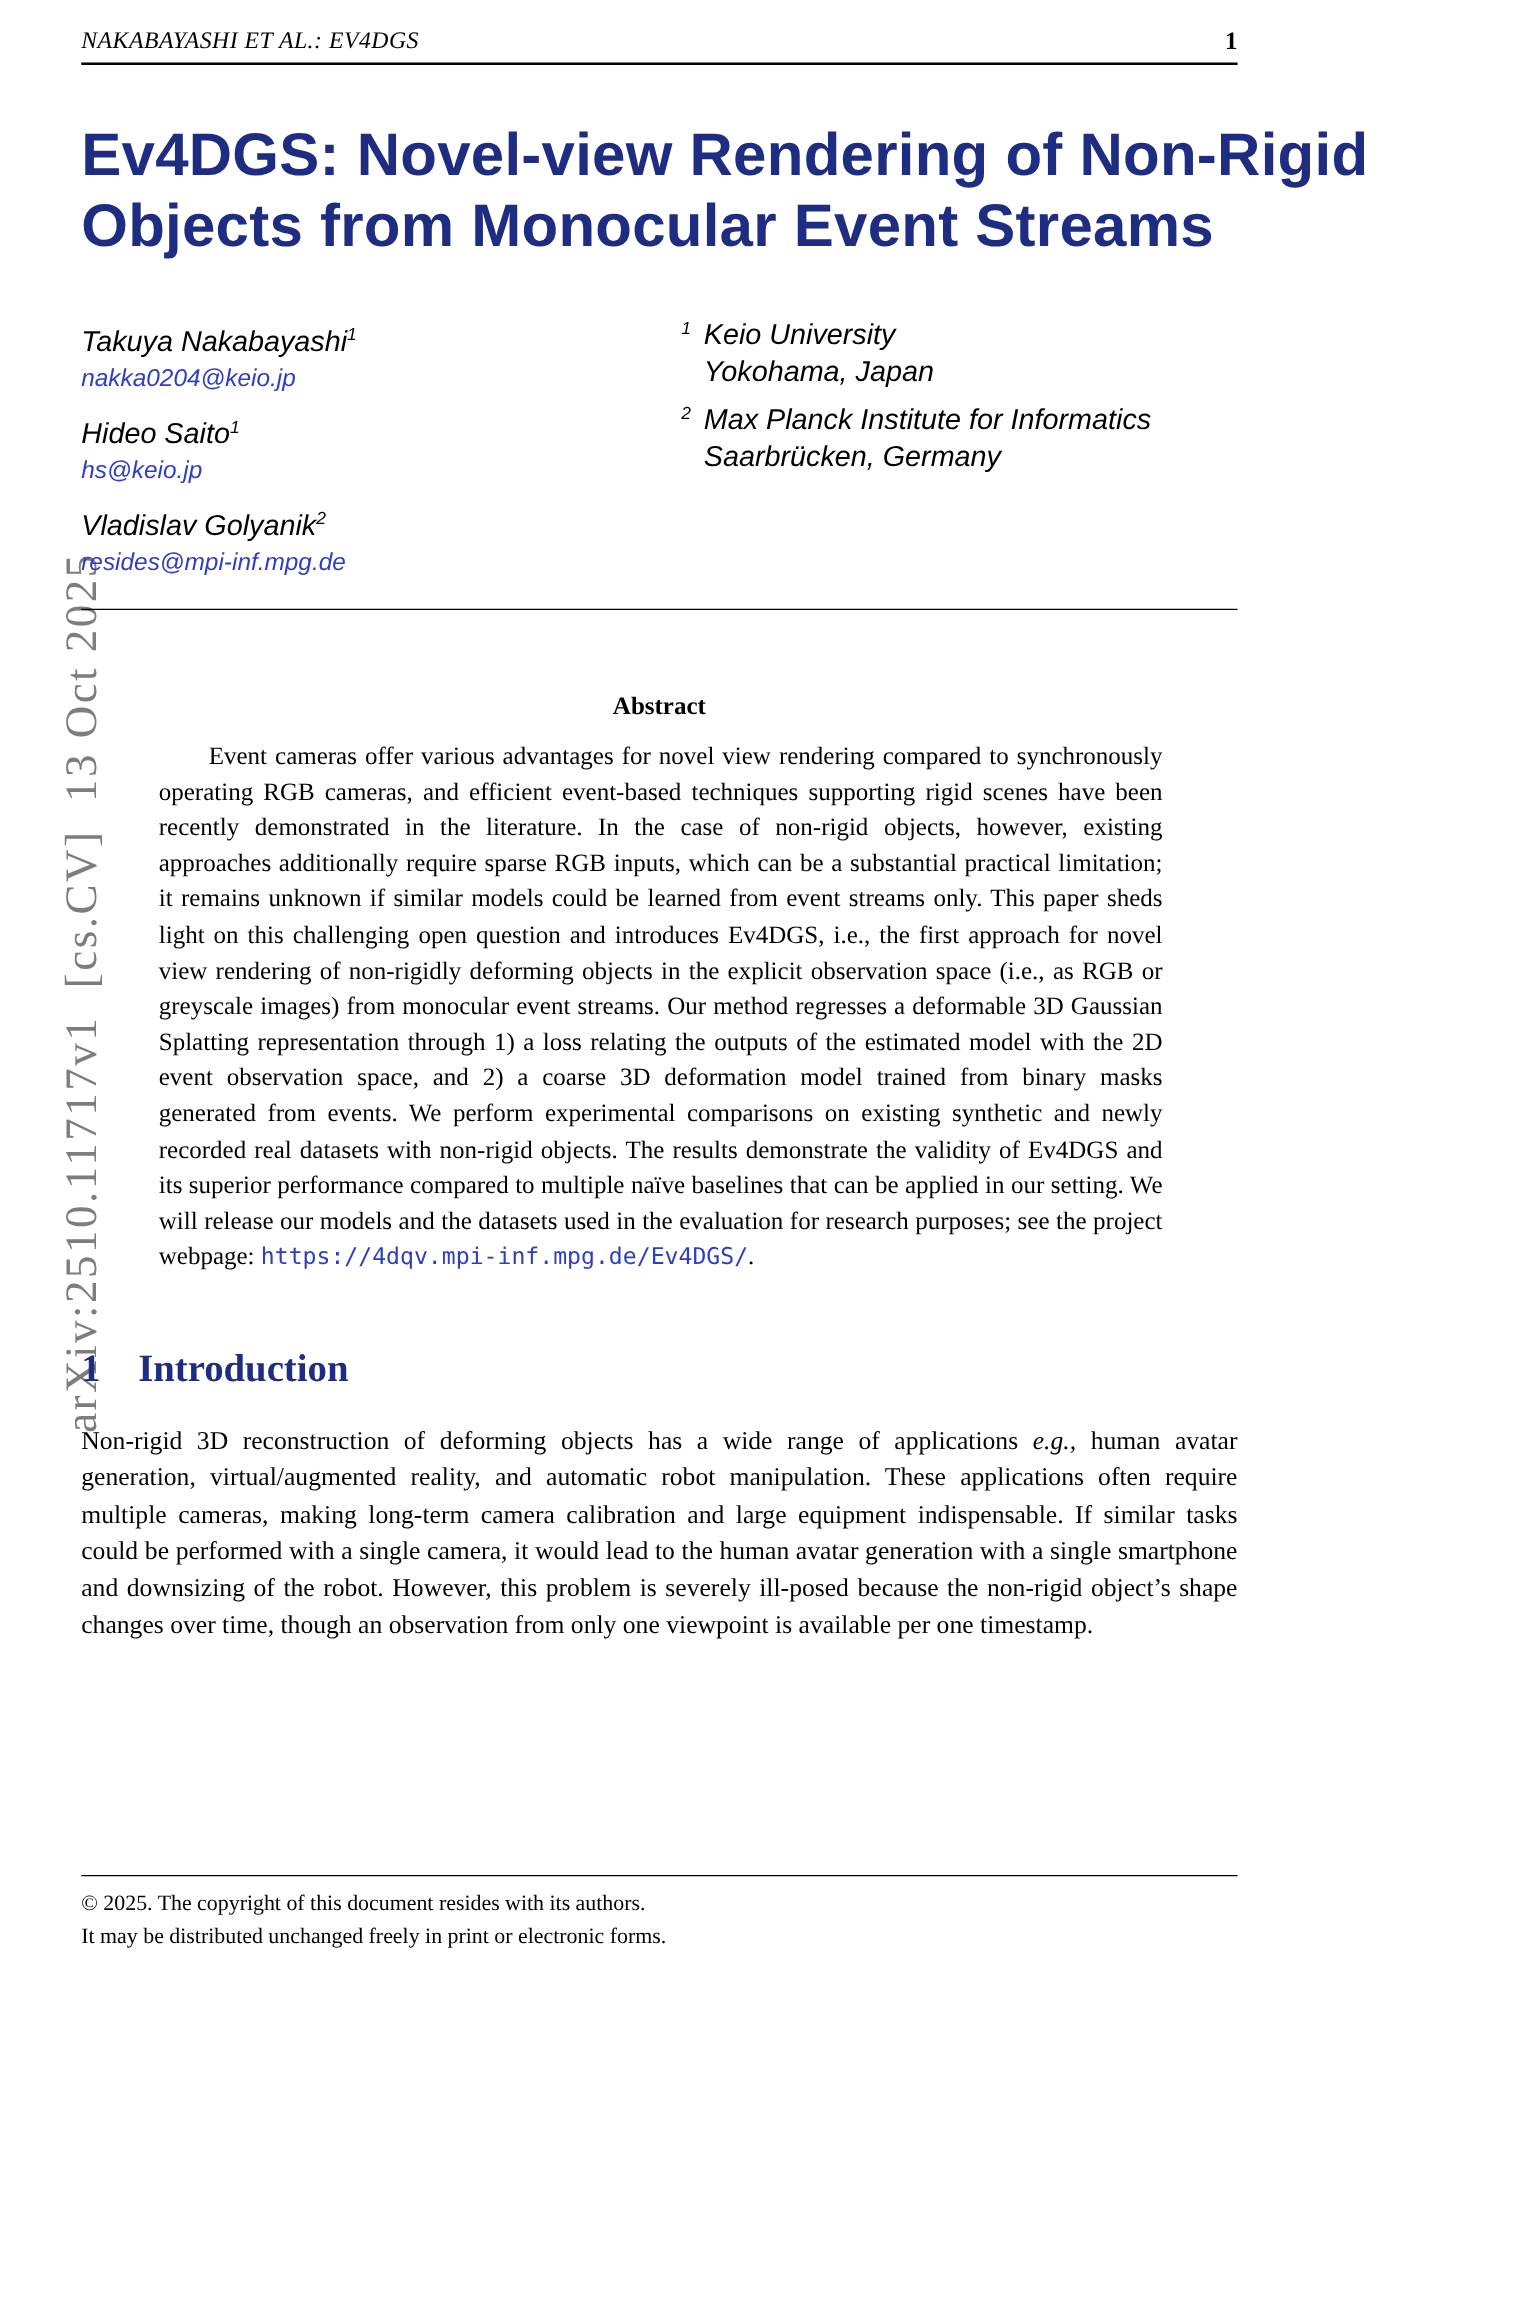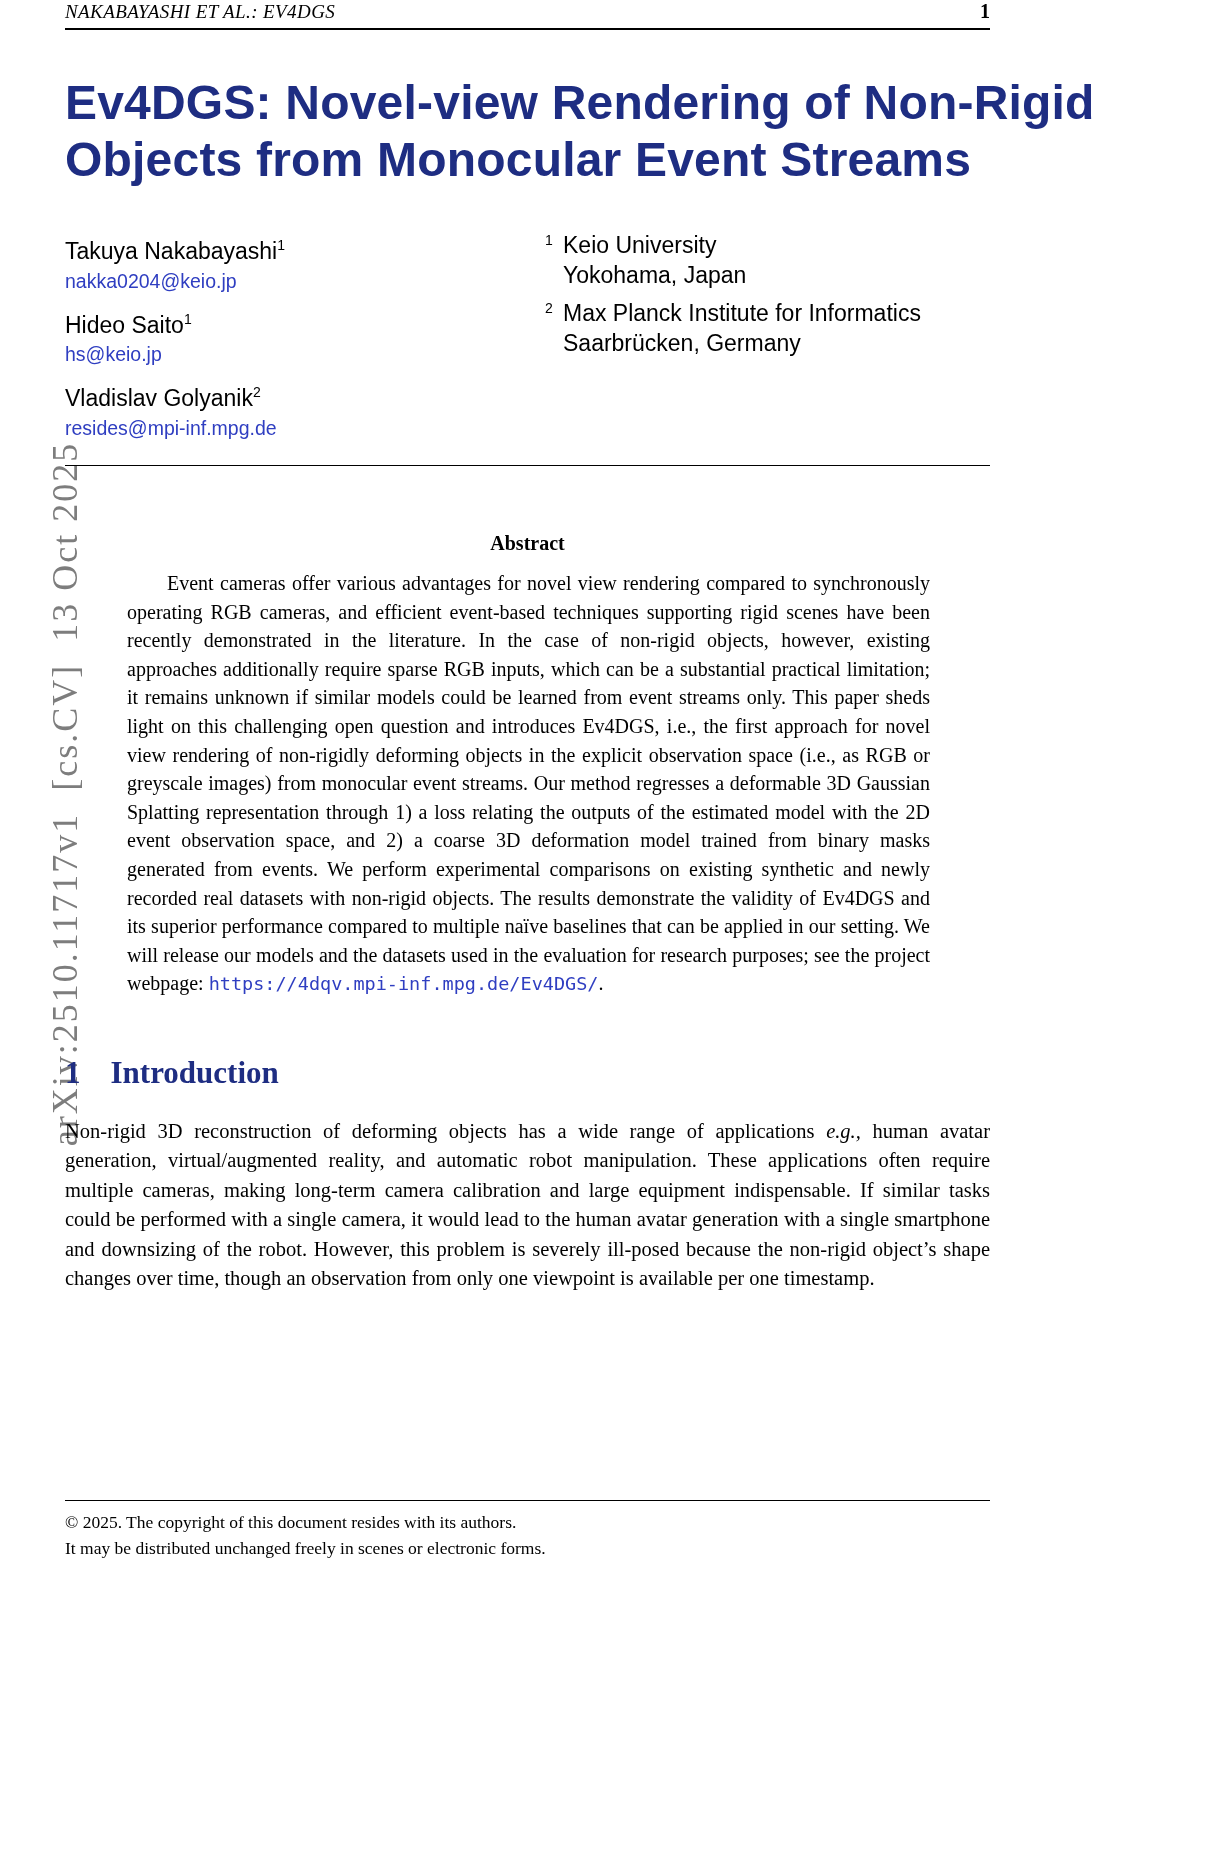--- a/index.html
+++ b/index.html
@@ -35,21 +35,22 @@
     position: absolute;
     left: 65px;
     top: 0;
     width: 925px;
     z-index: 1;
   }
 
   .running-header {
     display: flex;
     justify-content: space-between;
-    align-items: center;
+    align-items: flex-start;
+    padding-top: 22px;
   }
   .running-title {
     font-style: italic;
     font-size: 19px;
     letter-spacing: 0.4px;
   }
   .page-number { font-weight: bold; font-size: 20px; }
 
   .rule-thick { border-top: 2.4px solid #000; margin-top: 5px; }
   .rule-thin  { border-top: 1.6px solid #000; margin-top: 22px; }
@@ -59,21 +60,21 @@
     margin-top: 44px;
     color: var(--heading-blue, #1e2d82);
     font-family: "Liberation Sans", sans-serif;
     font-weight: bold;
     font-size: 48px;
     line-height: 57px;
     letter-spacing: 0.2px;
   }
   .title-line { display: block; white-space: nowrap; }
 
-  .authors-block { position: relative; margin-top: 42px; }
+  .authors-block { position: relative; margin-top: 42px; font-style: italic; }
   .authors-col { width: 470px; }
   .author { margin-bottom: 8px; }
   .author-name {
     font-family: "Liberation Sans", sans-serif;
     font-size: 23px;
     line-height: 30px;
   }
   .author-name sup { font-size: 14px; }
   .author-email {
     font-family: "Liberation Sans", sans-serif;
@@ -223,17 +224,17 @@
     </h2>
 
     <p class="body-text"><span>Non-rigid 3D reconstruction of deforming objects has a wide range of applications </span><em>e.g.,</em><span> human avatar generation, virtual/augmented reality, and automatic robot manipulation. These applications often require multiple cameras, making long-term camera calibration and large equipment indispensable. If similar tasks could be performed with a single camera, it would lead to the human avatar generation with a single smartphone and downsizing of the robot. However, this problem is severely ill-posed because the non-rigid object’s shape changes over time, though an observation from only one viewpoint is available per one timestamp.</span></p>
 
   </div>
 
   <div class="footer">
     <div class="rule-hair"></div>
     <div class="footer-text">
       <div class="footer-line">© 2025. The copyright of this document resides with its authors.</div>
-      <div class="footer-line">It may be distributed unchanged freely in scenes or electronic forms.</div>
+      <div class="footer-line">It may be distributed unchanged freely in print or electronic forms.</div>
     </div>
   </div>
 
 </div>
 
 </body></html>

